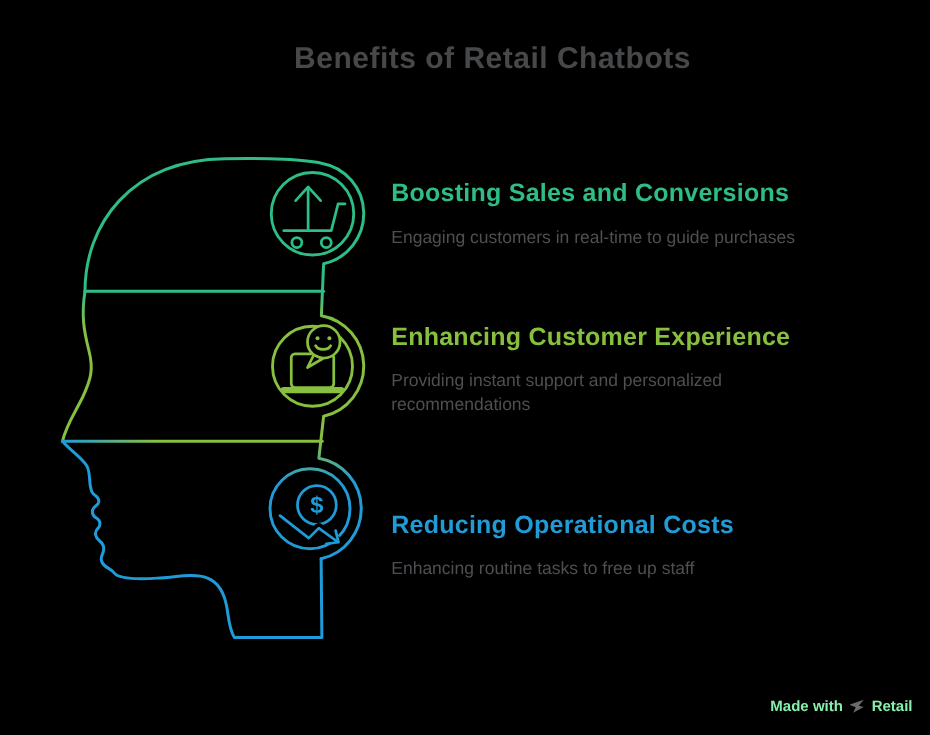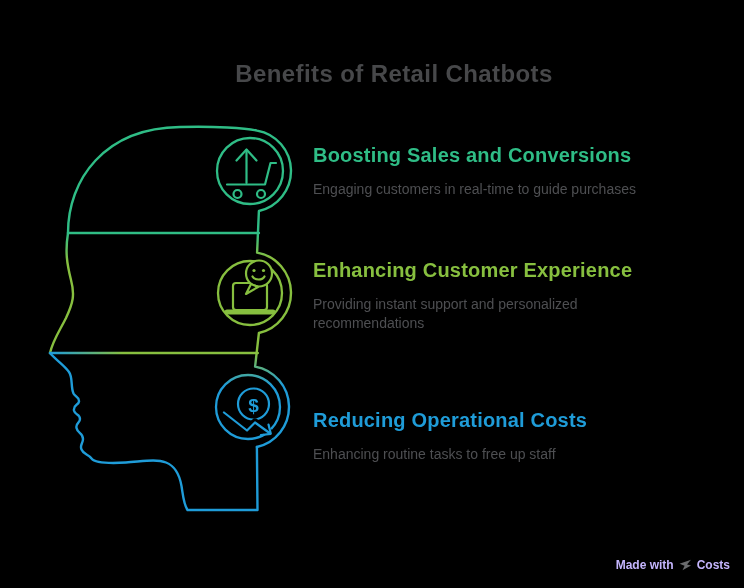--- a/index.html
+++ b/index.html
@@ -1,34 +1,34 @@
 <!DOCTYPE html>
 <html><head>
 <meta charset="utf-8">
 <style>
   html,body{margin:0;padding:0;background:#000;}
   .canvas{
     position:relative;width:744px;height:588px;background:#000;overflow:hidden;
     font-family:"Liberation Sans", sans-serif;
   }
   .title{
-    position:absolute;left:0;right:0;top:60px;text-align:center;
+    position:absolute;left:0;right:0;top:33px;text-align:center;
     font-size:24px;font-weight:700;letter-spacing:.4px;color:#47484a;margin-left:44px;
   }
   .head-svg{position:absolute;left:0;top:0;}
   .section{position:absolute;left:313px;width:430px;}
   .sec-1{top:143px;}
   .sec-2{top:258px;}
   .sec-3{top:380px;}
   .sec-heading{font-size:20px;font-weight:700;letter-spacing:.2px;line-height:24px;}
   .sec-desc{margin-top:13px;font-size:14px;line-height:19px;color:#4e4f52;}
   .sec-2 .sec-desc{max-width:300px;}
   .footer{
     position:absolute;right:14px;bottom:16px;display:flex;align-items:center;gap:5px;
-    color:#c4b5fd;font-size:12px;font-weight:700;cursor:pointer;
+    color:#86efac;font-size:12px;font-weight:700;cursor:pointer;
   }
   .footer .napkin-logo{display:inline-block;line-height:0;}
 </style>
 </head>
 <body>
 
 <div class="canvas">
 
   <div class="title">Benefits of Retail Chatbots</div>
 
@@ -123,16 +123,16 @@
     <div class="sec-desc">Enhancing routine tasks to free up staff</div>
   </div>
 
   <div class="footer">
     <span>Made with</span>
     <span class="napkin-logo">
       <svg width="13" height="12" viewBox="0 0 13 12">
         <path d="M 0.5 4.8 L 12 0.8 L 8 5.6 L 12 6.6 L 3.5 11.2 L 5.6 6.8 Z" fill="#6a6b6d"></path>
       </svg>
     </span>
-    <span>Costs</span>
+    <span>Retail</span>
   </div>
 
 </div>
 
 </body></html>

